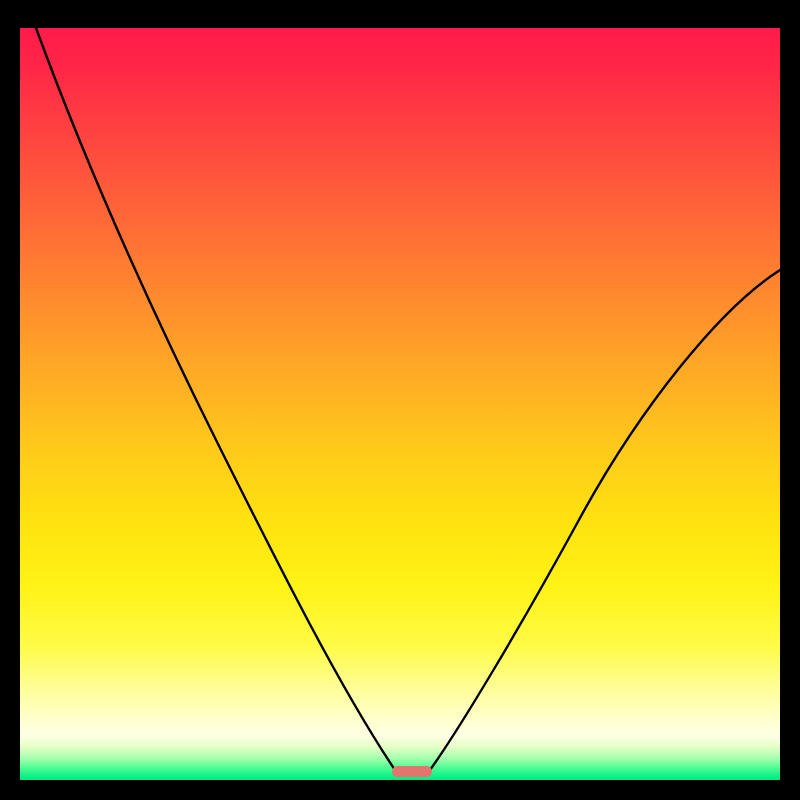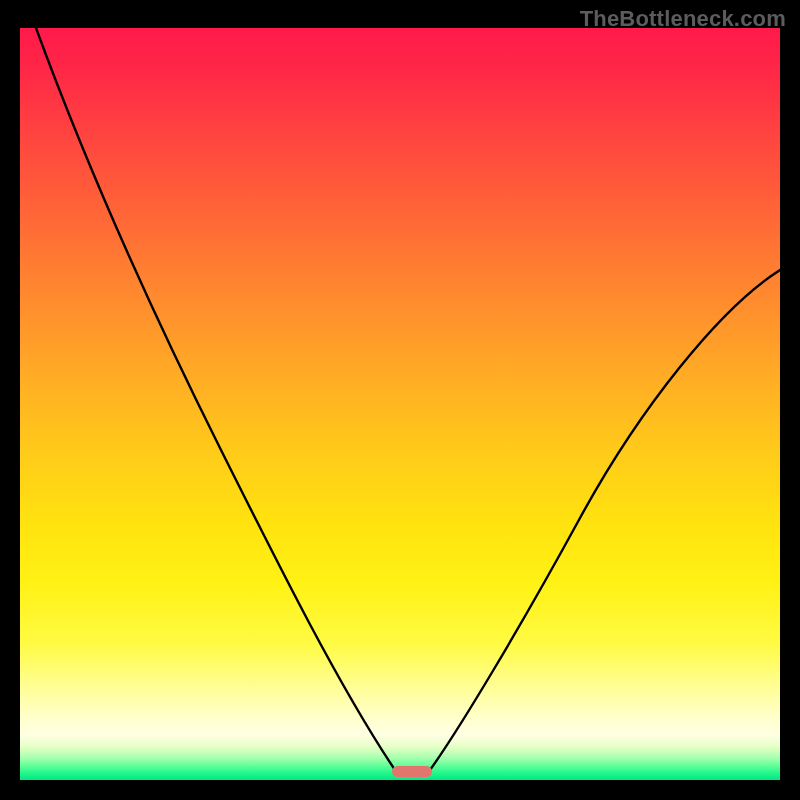--- a/index.html
+++ b/index.html
@@ -75,21 +75,20 @@
     height: 11px;
     border-radius: 6px;
     background: #e2766f;
   }
 </style>
 </head>
 <body>
 
 <div class="frame">
 
-  <div class="watermark">TheBottleneck.com</div>
 
   <div class="plot-area">
 
     <div class="gradient"></div>
 
     <svg class="curve" viewBox="0 0 760 752" preserveAspectRatio="none">
       <path fill="none" stroke="#000" stroke-width="2.4" stroke-linecap="round" stroke-linejoin="round" d="M 16 0 C 60 120, 120 260, 200 420 C 260 540, 320 660, 375 742 L 410 742 C 440 700, 500 600, 560 490 C 620 380, 700 280, 760 242"></path>
     </svg>
 
     <div class="marker" style="left:372px;top:738px;width:40px;height:11px;"></div>

